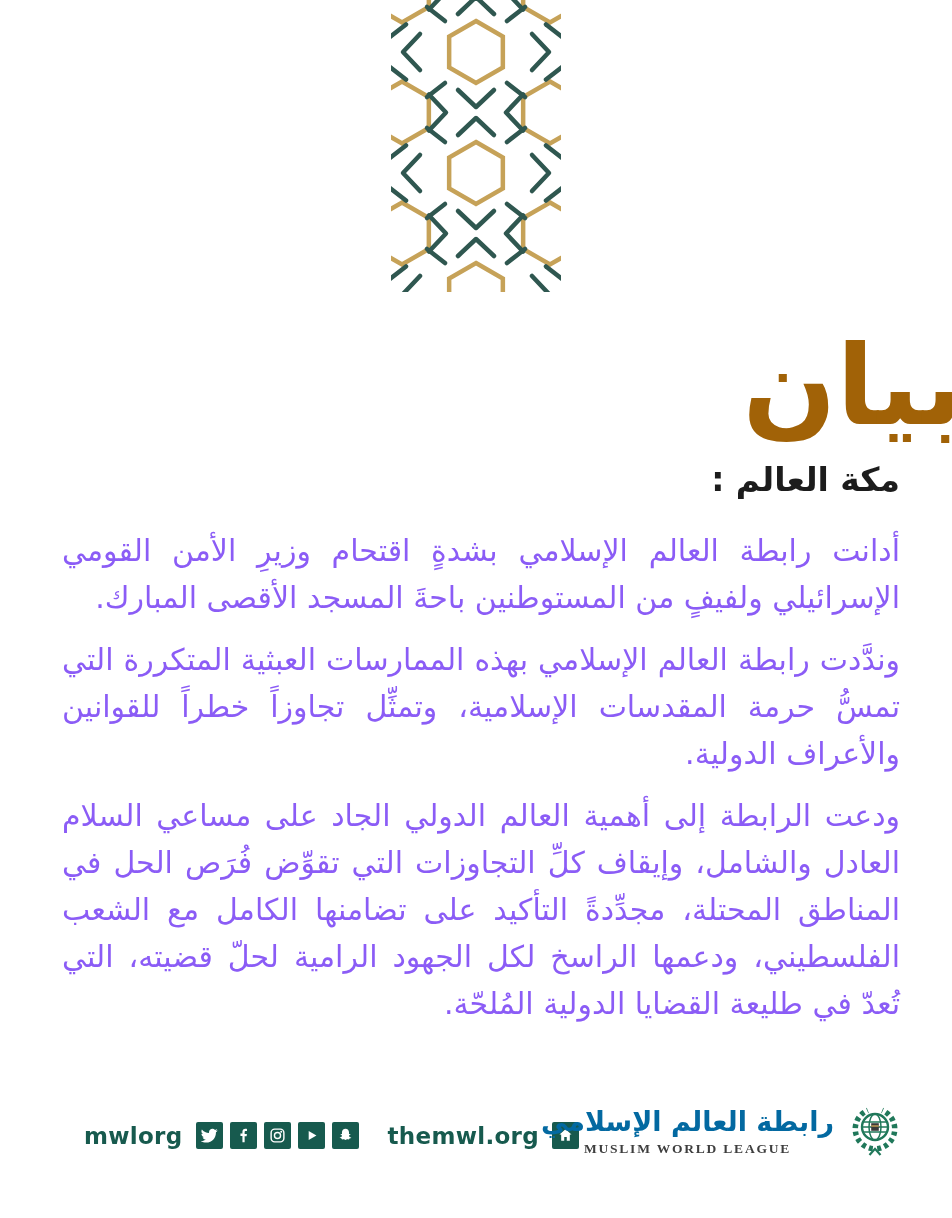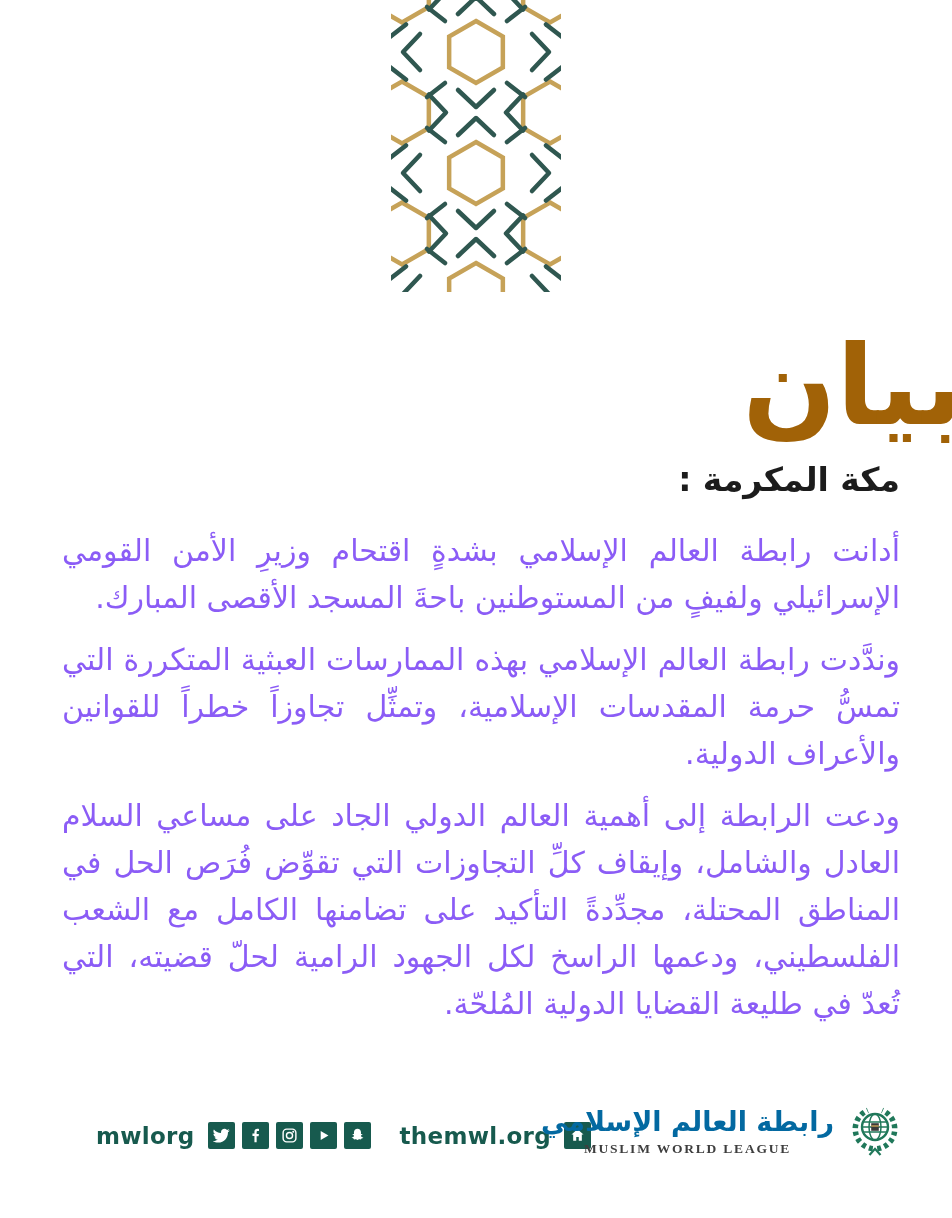--- a/index.html
+++ b/index.html
@@ -30,21 +30,21 @@
   }
   .content p {
     font-size:30px; line-height:47px; color:#8b5cf6;
     margin:0 0 15px 0; text-align:justify; text-align-last:right;
   }
 
   
   .footer { position:absolute; left:0; top:1096px; width:952px; height:90px; }
   .footer-left {
     position:absolute; left:84px; top:26px;
-    display:flex; align-items:center; gap:13px;margin-left:12px;
+    display:flex; align-items:center; gap:13px;
   }
   .handle, .website {
     font-size:23px; font-weight:700; color:#175A4E; letter-spacing:0.3px;
   }
   .website { margin-left:16px; }
   .icons { display:flex; gap:7px; }
   .icon-box {
     width:27px; height:27px; background:#175A4E; border-radius:2px;
     display:flex; align-items:center; justify-content:center; flex:0 0 auto;
   }
@@ -130,21 +130,21 @@
       <use href="#dash" transform="translate(6 193.5) scale(-1 1)"></use>
       <use href="#dash" transform="translate(6 273.5)"></use>
       <use href="#dash" transform="translate(164 193.5)"></use>
       <use href="#dash" transform="translate(164 273.5) scale(-1 1)"></use>
     </svg>
   </div>
 
   <h1 class="title">بيان</h1>
 
   <div class="content">
-    <div class="dateline">مكة المكرمة :</div>
+    <div class="dateline">مكة العالم :</div>
     <p>أدانت رابطة العالم الإسلامي بشدةٍ اقتحام وزيرِ الأمن القومي الإسرائيلي ولفيفٍ من المستوطنين باحةَ المسجد الأقصى المبارك.</p>
     <p>وندَّدت رابطة العالم الإسلامي بهذه الممارسات العبثية المتكررة التي تمسُّ حرمة المقدسات الإسلامية، وتمثِّل تجاوزاً خطراً للقوانين والأعراف الدولية.</p>
     <p>ودعت الرابطة إلى أهمية العالم الدولي الجاد على مساعي السلام العادل والشامل، وإيقاف كلِّ التجاوزات التي تقوِّض فُرَص الحل في المناطق المحتلة، مجدِّدةً التأكيد على تضامنها الكامل مع الشعب الفلسطيني، ودعمها الراسخ لكل الجهود الرامية لحلّ قضيته، التي تُعدّ في طليعة القضايا الدولية المُلحّة.</p>
   </div>
 
   <div class="footer">
     <div class="footer-left">
       <span class="handle">mwlorg</span>
       <div class="icons">
         <span class="icon-box">

